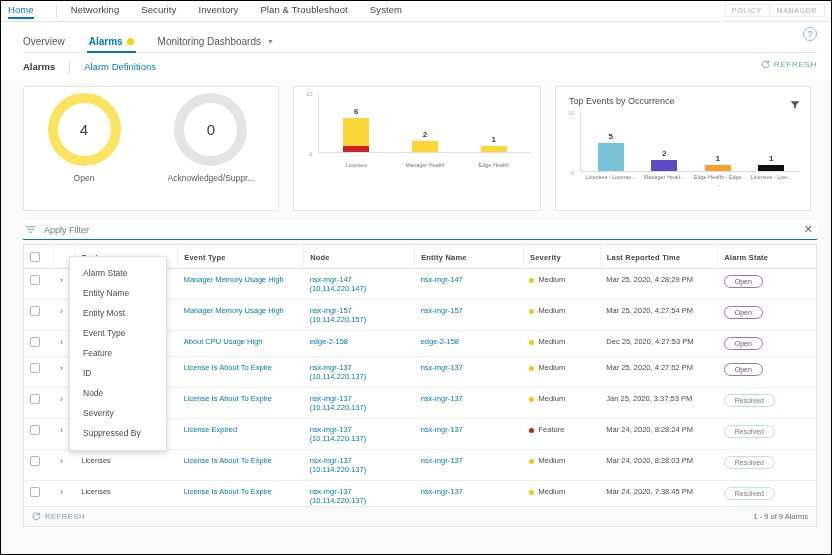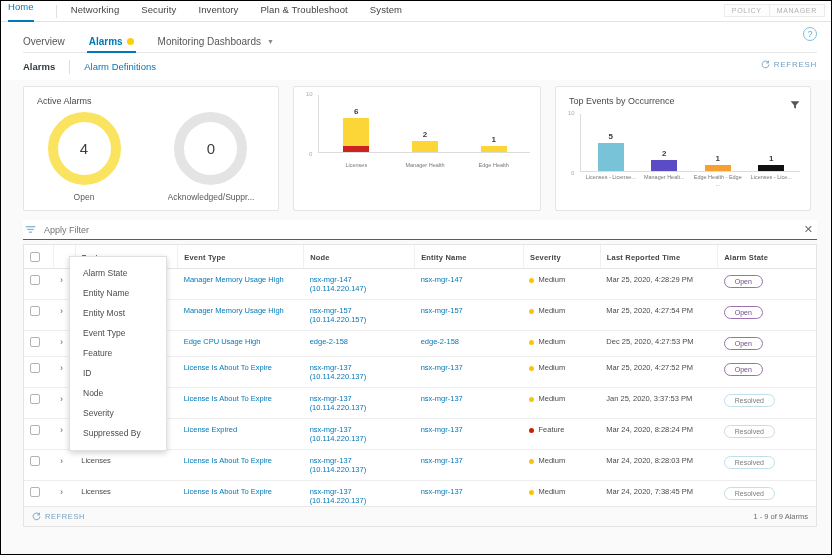--- a/index.html
+++ b/index.html
@@ -33,21 +33,21 @@
     padding: 0 0 3px 0;
     margin-right: 22px;
     white-space: nowrap;
     cursor: pointer;
     letter-spacing: .1px;
   }
   .topnav .nav-item:first-child { margin-left: 7px; }
   .topnav .nav-item.active {
     color: #0079b8;
     border-bottom: 2px solid #0079b8;
-    padding-bottom: 8px;
+    padding-bottom: 2px;
   }
   .nav-divider {
     width: 1px; height: 13px; background: #e0e0e0; margin: 0 14px 0 0;
   }
   .topnav-right {
     position: absolute; right: 6px; top: 3px;
     display: flex; gap: 0;
   }
   .pm-toggle {
     font-size: 7px; color: #b0b0b0; letter-spacing: .7px;
@@ -313,21 +313,20 @@
         <path d="M13 4.5A6 6 0 1 0 14 8" fill="none" stroke="#6f9fc2" stroke-width="1.6"></path>
         <path d="M13.2 1.2 L13.2 5.2 L9.4 5.2" fill="none" stroke="#6f9fc2" stroke-width="1.6"></path>
       </svg>
       <span>REFRESH</span>
     </div>
   </div>
 
   <div class="cards">
 
     <div class="card" id="card-active">
-      <div class="card-title">Active Alarms</div>
       <div class="donuts">
         <div class="donut-wrap">
           <div class="donut open">
             <span class="num">4</span>
           </div>
           <div class="donut-label">Open</div>
         </div>
         <div class="donut-wrap">
           <div class="donut ack">
             <span class="num">0</span>
@@ -480,21 +479,21 @@
             <td class="c-sev"><span class="sevdot" style="background: rgb(248, 196, 12);"></span><span>Medium</span></td>
             <td class="c-time">Mar 25, 2020, 4:27:54 PM</td>
             <td class="c-state"><span class="badge open">Open</span></td>
           </tr>
           <tr>
             <td class="c-check">
               <span class="chk"></span>
             </td>
             <td class="c-exp"><span class="chev">›</span></td>
             <td class="c-feature">Edge Health</td>
-            <td class="c-event"><span class="lnk">Edge CPU Usage High</span></td>
+            <td class="c-event"><span class="lnk">About CPU Usage High</span></td>
             <td class="c-node"><span class="lnk">edge-2-158</span></td>
             <td class="c-entity"><span class="lnk">edge-2-158</span></td>
             <td class="c-sev"><span class="sevdot" style="background: rgb(248, 196, 12);"></span><span>Medium</span></td>
             <td class="c-time">Dec 25, 2020, 4:27:53 PM</td>
             <td class="c-state"><span class="badge open">Open</span></td>
           </tr>
           <tr>
             <td class="c-check">
               <span class="chk"></span>
             </td>

